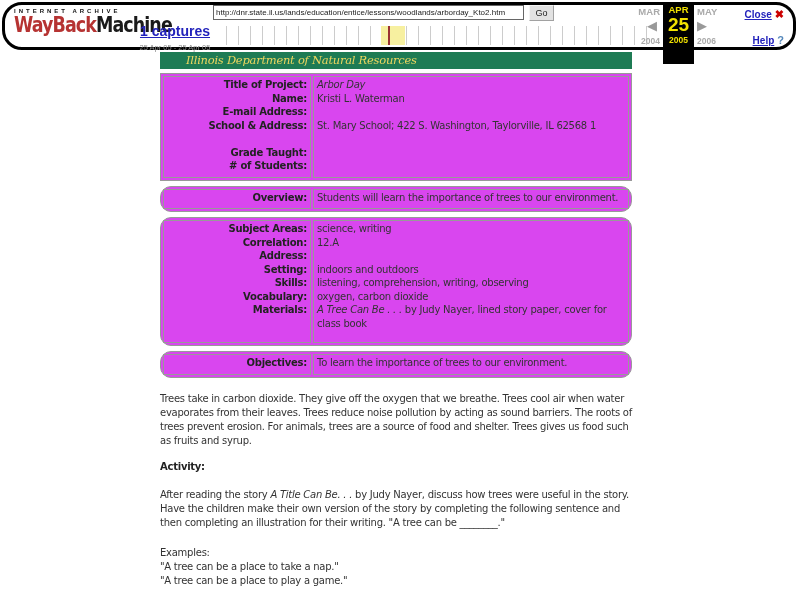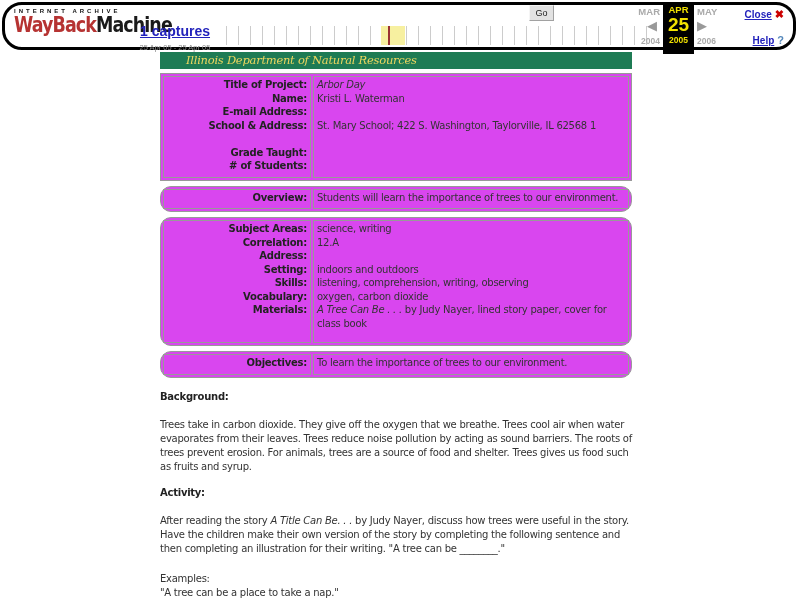--- a/index.html
+++ b/index.html
@@ -27,21 +27,21 @@
   .go-btn { position:absolute; left:524px; top:0px; width:25px; height:16px;
             font-size:9px; background:#e2e2e2; border:1px outset #f5f5f5; color:#222; cursor:pointer; }
 
   .timeline { position:absolute; left:210px; top:21px; width:432px; height:19px;
               background:repeating-linear-gradient(to right, transparent 0 11px, #ccc 11px 12px); cursor:pointer; }
   .tl-highlight { position:absolute; left:166px; top:0; width:24px; height:19px; background:#f7f0a0; }
   .tl-marker { position:absolute; left:7px; top:0; width:2px; height:19px; background:#9a3333; }
 
   .m-prev  { position:absolute; left:625px; top:1px; width:30px; text-align:right; color:#aaa; font-weight:bold; font-size:9.5px; }
   .m-next  { position:absolute; left:692px; top:1px; color:#aaa; font-weight:bold; font-size:9.5px; }
-  .black-box { position:absolute; left:658px; top:-3px; width:31px; height:52px; background:#000;
+  .black-box { position:absolute; left:658px; top:-3px; width:31px; height:62px; background:#000;
                display:flex; flex-direction:column; align-items:center; }
   .bb-month { color:#f2e200; font-size:9.5px; font-weight:bold; margin-top:3px; line-height:10px; }
   .bb-day   { color:#f2e200; font-size:19px; font-weight:bold; line-height:20px; }
   .bb-year  { color:#f2e200; font-size:8.5px; font-weight:bold; line-height:10px; }
   .arrow-prev { position:absolute; left:642px; top:13px; color:#999; font-size:13px; cursor:pointer; }
   .arrow-next { position:absolute; left:692px; top:13px; color:#999; font-size:13px; cursor:pointer; }
   .y-prev { position:absolute; left:625px; top:31px; width:30px; text-align:right; color:#aaa; font-weight:bold; font-size:8.5px; }
   .y-next { position:absolute; left:692px; top:31px; color:#aaa; font-weight:bold; font-size:8.5px; }
 
   .close-box { position:absolute; right:9px; top:3px; font-size:10px; white-space:nowrap; cursor:pointer; }
@@ -82,20 +82,21 @@
     <div class="logo-main">
       <span class="logo-red">WayBack</span><span class="logo-dark">Machine</span>
     </div>
   </div>
 
   <div class="captures">
     <a class="captures-link">1 captures</a>
     <div class="captures-range">25 Apr 05 - 25 Apr 05</div>
   </div>
 
+  <input class="url-input" value="http://dnr.state.il.us/lands/education/entice/lessons/woodlands/arborday_Kto2.htm" style="">
   <button class="go-btn">Go</button>
 
   <div class="timeline">
     <div class="tl-highlight">
       <div class="tl-marker"></div>
     </div>
   </div>
 
   <div class="m-prev">MAR</div>
   <div class="m-next">MAY</div>
@@ -189,21 +190,20 @@
     <td class="lbl">
       <div class="ln">Objectives:</div>
     </td>
     <td>
       <div class="ln">To learn the importance of trees to our environment.</div>
     </td>
   </tr>
       </tbody>
     </table>
 
-  <div class="head">Background:</div>
   <div class="para">Trees take in carbon dioxide. They give off the oxygen that we breathe. Trees cool air when water evaporates from their leaves. Trees reduce noise pollution by acting as sound barriers. The roots of trees prevent erosion. For animals, trees are a source of food and shelter. Trees gives us food such as fruits and syrup.</div>
 
   <div class="head">Activity:</div>
   <div class="para"><span>After reading the story </span><span class="it">A Title Can Be. . .</span><span> by Judy Nayer, discuss how trees were useful in the story. Have the children make their own version of the story by completing the following sentence and then completing an illustration for their writing. "A tree can be ________."</span></div>
 
   <div class="para tight">
     <div>Examples:</div>
     <div>"A tree can be a place to take a nap."</div>
     <div>"A tree can be a place to play a game."</div>
   </div>

